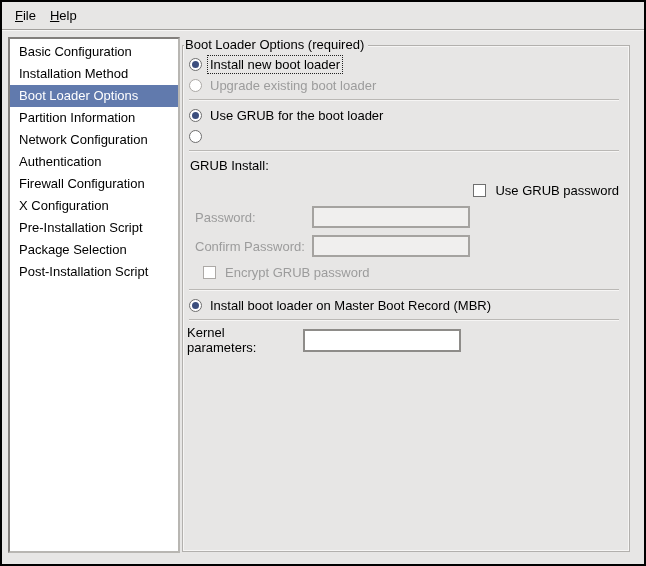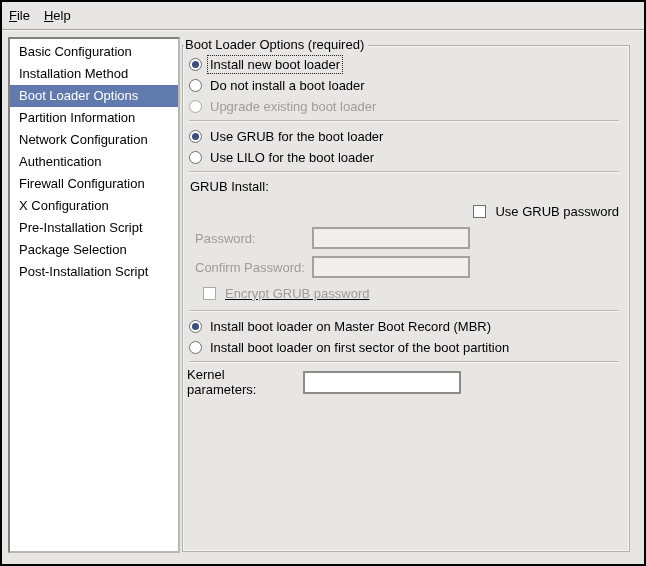--- a/index.html
+++ b/index.html
@@ -7,21 +7,21 @@
     width:646px; height:566px; position:relative;
     font-family:"Liberation Sans", sans-serif; font-size:13px; color:#000;
     background:#000;
   }
   .window {
     position:absolute; inset:0; box-sizing:border-box;
     border:2px solid #000; background:var(--window-bg,#e7e6e5);
   }
   
   .menubar {
-    height:27px; display:flex; align-items:center; 
+    height:27px; display:flex; align-items:center; padding-left:6px;
     border-bottom:1px solid #a19f9c; box-shadow:0 1px 0 #f7f6f5;
   }
   .menu-item { padding:3px 7px; cursor:default; }
   .menu-item .accel { text-decoration:underline; }
   
   .sidebar {
     position:absolute; left:6px; top:35px; width:172px; height:516px;
     box-sizing:border-box; background:var(--list-bg,#fff);
     border:2px solid; border-color:#827f7c #b8b6b2 #b8b6b2 #827f7c;
     padding-top:2px; overflow:hidden;
@@ -69,21 +69,21 @@
   .field-label { width:117px; flex:none; }
   .text-input {
     box-sizing:border-box; height:22px; width:158px;
     border:2px solid #8e8c89; background:#fff;
     font-family:"Liberation Sans", sans-serif; font-size:13px; padding:0 3px;
   }
   .text-input:disabled { background:#f0efee; border-color:#a5a3a0; }
   .kernel-row { display:flex; align-items:center; margin-top:2px; }
   .kernel-label { width:108px; flex:none; margin-right:8px; }
   .kernel-input { height:23px; }
-  .indent { padding-left:14px;text-decoration:underline; }
+  .indent { padding-left:14px; }
   .mt4 { margin-top:4px;justify-content:flex-end; } .mt5 { margin-top:5px; } .mt6 { margin-top:6px; }
   .mt7 { margin-top:7px;align-items:center; }
   .sep-mt7 { margin-top:7px; }
 </style>
 </head>
 <body>
 
 <div class="window">
 
   <div class="menubar">
@@ -106,37 +106,32 @@
   </div>
 
   <div class="frame">
     <div class="frame-title">Boot Loader Options (required)</div>
 
     <div class="row">
       <span class="radio-btn checked"></span>
       <span class="lbl focus-rect">Install new boot loader</span>
     </div>
     <div class="row">
-      <span class="radio-btn"></span>
-      <span class="lbl">Do not install a boot loader</span>
-    </div>
-    <div class="row">
       <span class="radio-btn disabled"></span>
       <span class="lbl disabled-text">Upgrade existing boot loader</span>
     </div>
 
     <div class="sep"></div>
 
     <div class="row">
       <span class="radio-btn checked"></span>
       <span class="lbl">Use GRUB for the boot loader</span>
     </div>
     <div class="row">
       <span class="radio-btn"></span>
-      <span class="lbl">Use LILO for the boot loader</span>
     </div>
 
     <div class="sep"></div>
 
     <div class="section-label">GRUB Install:</div>
 
     <div class="row short mt4">
       <span class="checkbox"></span>
       <span class="lbl">Use GRUB password</span>
     </div>
@@ -155,24 +150,20 @@
       <span class="checkbox disabled"></span>
       <span class="lbl disabled-text">Encrypt GRUB password</span>
     </div>
 
     <div class="sep sep-mt7"></div>
 
     <div class="row">
       <span class="radio-btn checked"></span>
       <span class="lbl">Install boot loader on Master Boot Record (MBR)</span>
     </div>
-    <div class="row">
-      <span class="radio-btn"></span>
-      <span class="lbl">Install boot loader on first sector of the boot partition</span>
-    </div>
 
     <div class="sep"></div>
 
     <div class="kernel-row">
       <span class="kernel-label">Kernel parameters:</span>
       <input type="text" class="text-input kernel-input" value="" style="">
     </div>
   </div>
 
 </div>

